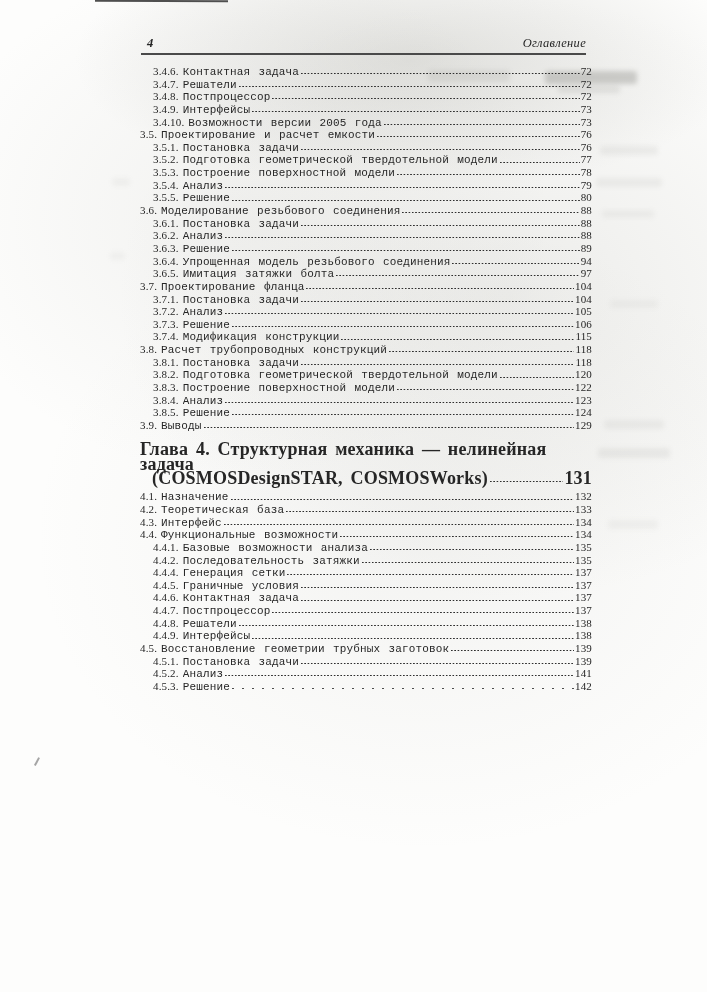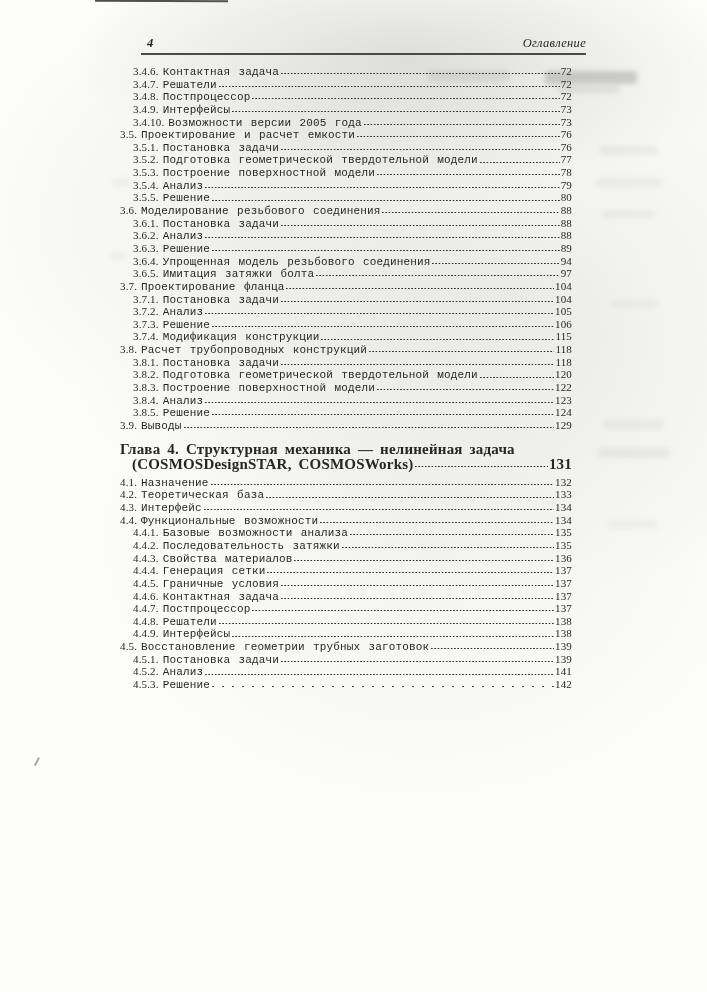--- a/index.html
+++ b/index.html
@@ -20,40 +20,40 @@
   
   .page-header {
     position:absolute; left:141px; top:36px; width:445px;
     display:flex; justify-content:space-between; align-items:flex-end;
     font-style:italic; font-size:12.5px; line-height:14px;
     padding-bottom:3px; border-bottom:2px solid #4a4a4a;
   }
   .page-num { font-weight:bold; padding-left:6px; }
   .header-title { letter-spacing:.3px; }
   
-  .content { position:absolute; left:120px; top:65px; width:452px; }
+  .content { position:absolute; left:140px; top:65px; width:452px; }
   .toc-row {
     display:flex; align-items:baseline; height:12.65px;
     font-size:11px; line-height:12.65px; white-space:nowrap;
     word-spacing:1.5px; letter-spacing:.15px;
   }
   .toc-row .num { margin-right:4px; flex:0 0 auto; }
   .toc-row.indent .num { margin-left:13px; }
   .toc-row .title { flex:0 1 auto; overflow:hidden;font-family:Liberation Mono, monospace; }
   .dots {
     flex:1 1 auto; min-width:8px; height:3.4px; align-self:flex-end;
     margin:0 1px 2.1px 2px;
     background-image:radial-gradient(circle at 1px 1.7px, #2e2e2e .8px, rgba(0,0,0,0) 1px);
     background-size:3.3px 3.4px; background-repeat:repeat-x;
   }
   .toc-row.sparse .dots { background-size:10px 3.4px; opacity:.85; }
   .pg { flex:0 0 auto;text-align:center; }
   
   .chapter {
-    margin:10.5px 0 4.5px 0; font-weight:bold; font-size:15px;
+    margin:10.5px 0 4.5px 0; font-weight:bold; font-size:18px;
     line-height:14.6px; letter-spacing:.2px; word-spacing:3px;
   }
   .chapter .ch-row2 { display:flex; align-items:baseline; white-space:nowrap;margin-left:12px; }
   .chapter .dots { margin-bottom:2.6px; }
   
   .top-edge { position:absolute; left:95px; top:0; width:133px; height:2px;
     background:#4f4f4f; transform:rotate(.3deg); }
   .stray-mark { position:absolute; left:36px; top:757px; width:1.5px; height:9px;
     background:#8f8f8f; transform:rotate(28deg); opacity:.8; }
   .bleed { position:absolute; background:#8d8d88; border-radius:3px; filter:blur(2.5px); }
@@ -302,26 +302,20 @@
     <span class="dots"></span>
     <span class="pg">135</span>
   </div>
         <div class="toc-row indent">
     <span class="num">4.4.2.</span>
     <span class="title">Последовательность затяжки</span>
     <span class="dots"></span>
     <span class="pg">135</span>
   </div>
         <div class="toc-row indent">
-    <span class="num">4.4.3.</span>
-    <span class="title">Свойства материалов</span>
-    <span class="dots"></span>
-    <span class="pg">136</span>
-  </div>
-        <div class="toc-row indent">
     <span class="num">4.4.4.</span>
     <span class="title">Генерация сетки</span>
     <span class="dots"></span>
     <span class="pg">137</span>
   </div>
         <div class="toc-row indent">
     <span class="num">4.4.5.</span>
     <span class="title">Граничные условия</span>
     <span class="dots"></span>
     <span class="pg">137</span>

